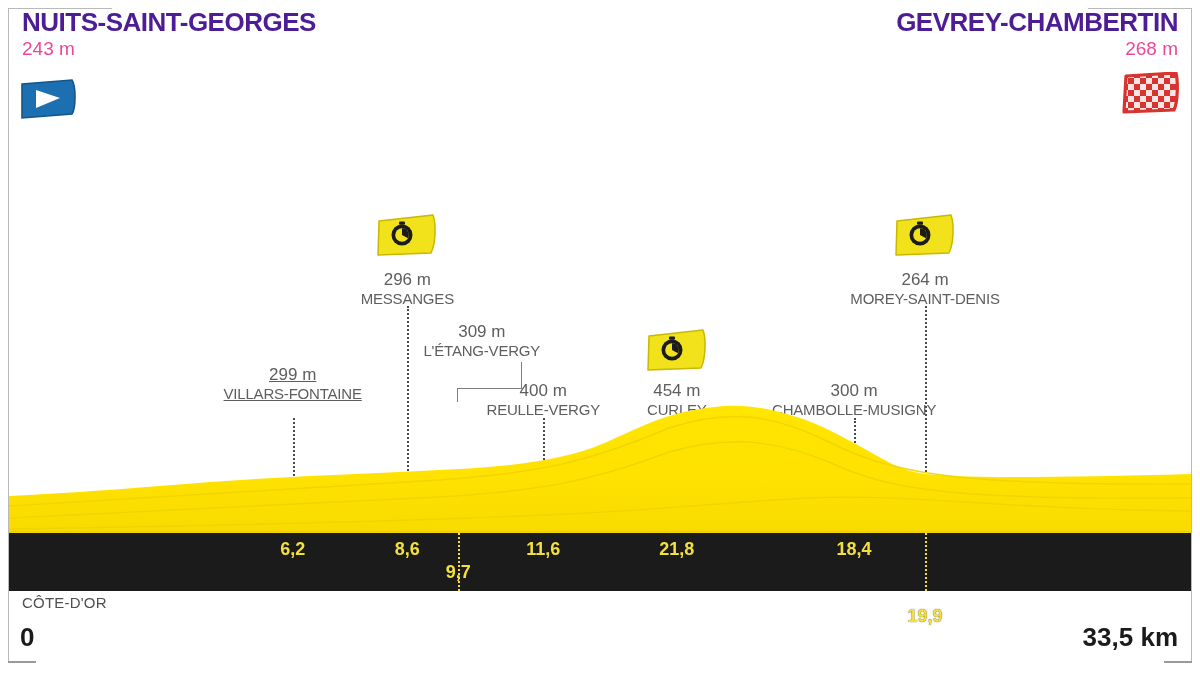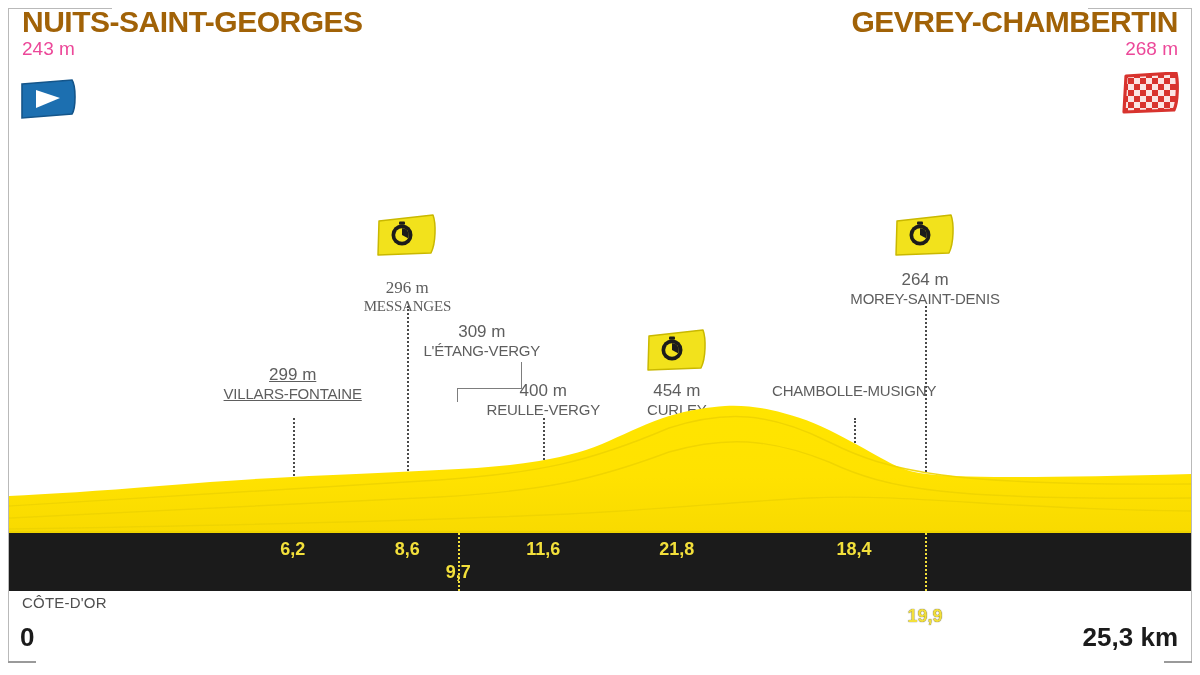--- a/index.html
+++ b/index.html
@@ -10,22 +10,22 @@
   
   .frame-line { position:absolute; background:#b9b9b9; }
   .fl-tl-h { left:8px; top:8px; width:104px; height:1px; }
   .fl-tl-v { left:8px; top:8px; width:1px; height:655px; }
   .fl-tr-h { right:8px; top:8px; width:104px; height:1px; }
   .fl-tr-v { right:8px; top:8px; width:1px; height:655px; }
   .fl-bl-h { left:8px; bottom:12px; width:28px; height:2px; background:#9a9a9a; }
   .fl-br-h { right:8px; bottom:12px; width:28px; height:2px; background:#9a9a9a; }
 
   
-  .city { position:absolute; font-weight:bold; color:#a16207; letter-spacing:-.5px;
-          font-size:30px; line-height:32px; white-space:nowrap; }
+  .city { position:absolute; font-weight:bold; color:#4c1d95; letter-spacing:-.5px;
+          font-size:26px; line-height:32px; white-space:nowrap; }
   .city.left  { left:22px; top:6px; }
   .city.right { right:22px; top:6px; text-align:left; }
   .alt { position:absolute; font-size:19px; color:#ec4899; line-height:22px; white-space:nowrap; }
   .alt.left  { left:22px; top:38px; }
   .alt.right { right:22px; top:38px; text-align:right; }
 
   
   .endflag { position:absolute; width:58px; height:44px; }
   .endflag.start  { left:20px;  top:78px; }
   .endflag.finish { right:20px; top:72px; }
@@ -123,21 +123,21 @@
           <g transform="translate(26,22)">
             <circle r="10.5" fill="#1b1b1b"></circle>
             <circle r="6.8" fill="#F2E21C"></circle>
             <path d="M0,0 L0,-6.8 A6.8,6.8 0 0,1 6.0,3.2 Z" fill="#1b1b1b"></path>
             <rect x="-3" y="-13.5" width="6" height="3.2" rx="1" fill="#1b1b1b"></rect>
           </g>
         </svg></div>
     </div>
 
   <div id="poi-layer">
-      <div class="poi" style="left: 407.334px; top: 278px; transform: translateX(-50%); font-family: Liberation Serif, serif;">
+      <div class="poi" style="left: 407.334px; top: 270px; transform: translateX(-50%);">
         <span class="m">296 m</span>
         <span class="name">MESSANGES</span>
       </div>
       <div class="leader" style="left: 407.334px; top: 306px; height: 196px;"></div>
       <div class="poi" style="left: 481.8px; top: 322px; transform: translateX(-50%);">
         <span class="m">309 m</span>
         <span class="name">L'ÉTANG-VERGY</span>
       </div>
       <div class="poi" style="left: 292.68px; top: 365px; transform: translateX(-50%); text-decoration: underline;">
         <span class="m">299 m</span>
@@ -148,20 +148,21 @@
         <span class="m">400 m</span>
         <span class="name">REULLE-VERGY</span>
       </div>
       <div class="leader" style="left: 543.264px; top: 418px; height: 86px;"></div>
       <div class="poi" style="left: 676.83px; top: 381px; transform: translateX(-50%);">
         <span class="m">454 m</span>
         <span class="name">CURLEY</span>
       </div>
       <div class="leader" style="left: 676.83px; top: 418px; height: 66px;"></div>
       <div class="poi" style="left: 854.13px; top: 381px; transform: translateX(-50%);">
+        <span class="m">300 m</span>
         <span class="name">CHAMBOLLE-MUSIGNY</span>
       </div>
       <div class="leader" style="left: 854.13px; top: 418px; height: 80px;"></div>
       <div class="poi" style="left: 925.05px; top: 270px; transform: translateX(-50%);">
         <span class="m">264 m</span>
         <span class="name">MOREY-SAINT-DENIS</span>
       </div>
       <div class="leader" style="left: 925.05px; top: 306px; height: 214px;"></div>
     </div>
 
@@ -206,15 +207,15 @@
       <div class="kmtick" style="left: 458.16px; top: 533px; height: 58px;"></div>
       <div class="kmlabel" style="left: 543.264px; top: 539px;">11,6</div>
       <div class="kmlabel" style="left: 676.83px; top: 539px;">21,8</div>
       <div class="kmlabel" style="left: 854.13px; top: 539px;">18,4</div>
       <div class="kmlabel" style="left: 925.05px; top: 562px; margin-top: 44px;">19,9</div>
       <div class="kmtick" style="left: 925.05px; top: 533px; height: 58px;"></div>
     </div>
 
   <div id="region">CÔTE-D'OR</div>
   <div class="dist left">0</div>
-  <div class="dist right">25,3 km</div>
+  <div class="dist right">33,5 km</div>
 
 </div>
 
 </body></html>

